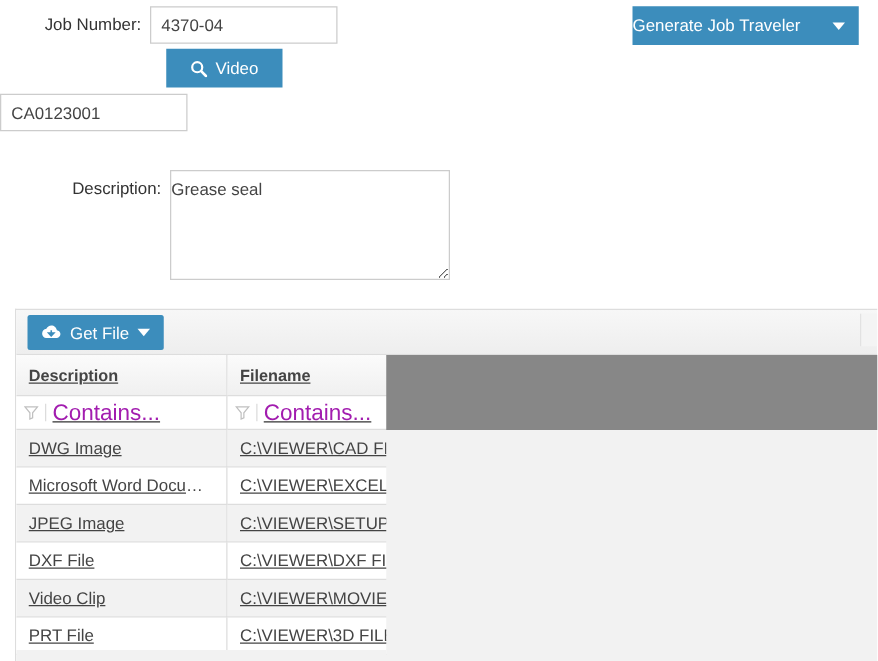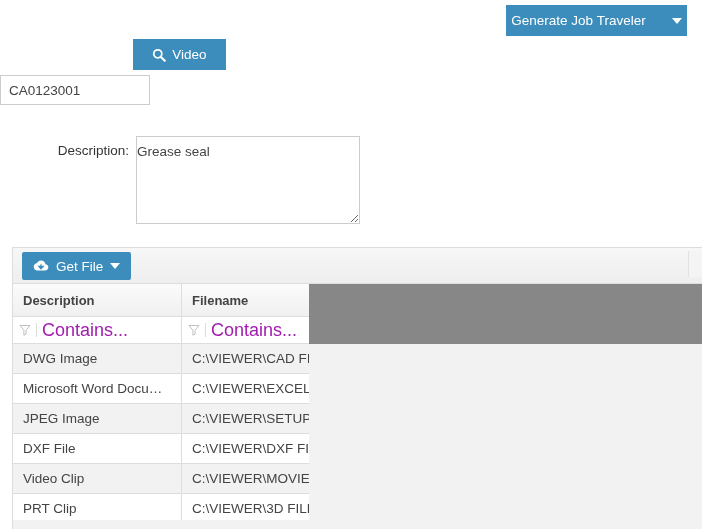--- a/index.html
+++ b/index.html
@@ -99,21 +99,21 @@
     top: 5px;
     width: 181px;
     height: 31px;
     background: #3c8dbc;
     border: none;
     color: #ffffff;
     font-family: "Liberation Sans", sans-serif;
     font-size: 13.5px;
     display: flex;
     align-items: center;
-    justify-content: center;
+    justify-content: flex-start;
     gap: 26px;
     cursor: pointer;
     padding: 0;
   }
 
   .caret-down {
     width: 0; height: 0;
     border-left: 5px solid transparent;
     border-right: 5px solid transparent;
     border-top: 6px solid #ffffff;
@@ -187,20 +187,21 @@
   }
 
   .grid-table th,
   .grid-table td {
     border-right: 1px solid #dddddd;
     border-bottom: 1px solid #dddddd;
     text-align: left;
     overflow: hidden;
     white-space: nowrap;
     text-overflow: ellipsis;
+    text-decoration: underline;
   }
 
   .grid-table th.col-desc,
   .grid-table td.col-desc { width: 148px; }
   .grid-table th.col-file,
   .grid-table td.col-file { width: 148px; }
 
   .grid-table thead th {
     height: 32px;
     background: linear-gradient(to bottom, #fbfbfb 0%, #f0f0f0 100%);
@@ -269,20 +270,24 @@
     width: 296px;
     height: 10px;
     background: #f2f2f2;
   }
 </style>
 </head>
 <body>
 
 <div class="form-area">
 
+  <div class="field-row" style="left:0; top:5px;">
+    <div class="field-label">Job Number:</div>
+    <input class="text-input" type="text" value="4370-04" style="">
+  </div>
 
   <button class="btn-search">
     <span class="search-icon">
       <svg class="icon-svg" width="14" height="14" viewBox="0 0 16 16" fill="none">
         <circle cx="6.6" cy="6.6" r="4.6" stroke="#ffffff" stroke-width="2"></circle>
         <line x1="10.2" y1="10.2" x2="14.6" y2="14.6" stroke="#ffffff" stroke-width="2.4" stroke-linecap="round"></line>
       </svg>
     </span>
     <span>Video</span>
   </button>
@@ -369,19 +374,19 @@
         </tr>
         <tr class="even">
           <td class="col-desc">DXF File</td>
           <td class="col-file">C:\VIEWER\DXF FILES\N...</td>
         </tr>
         <tr class="odd">
           <td class="col-desc">Video Clip</td>
           <td class="col-file">C:\VIEWER\MOVIES\M...</td>
         </tr>
         <tr class="even">
-          <td class="col-desc">PRT Clip</td>
+          <td class="col-desc">PRT File</td>
           <td class="col-file">C:\VIEWER\3D FILES\TH...</td>
         </tr>
       </tbody>
     </table>
   </div>
 </div>
 
 </body></html>

